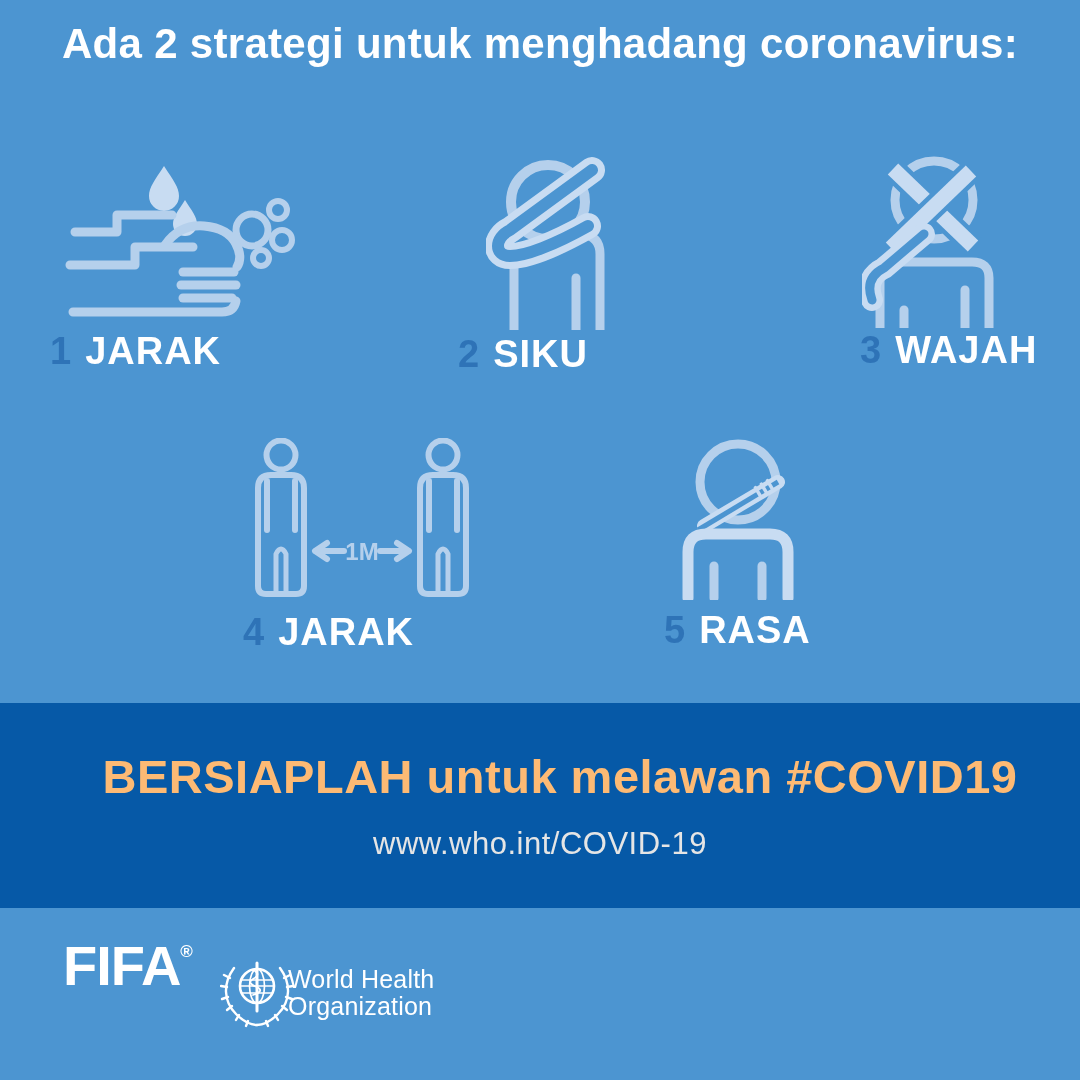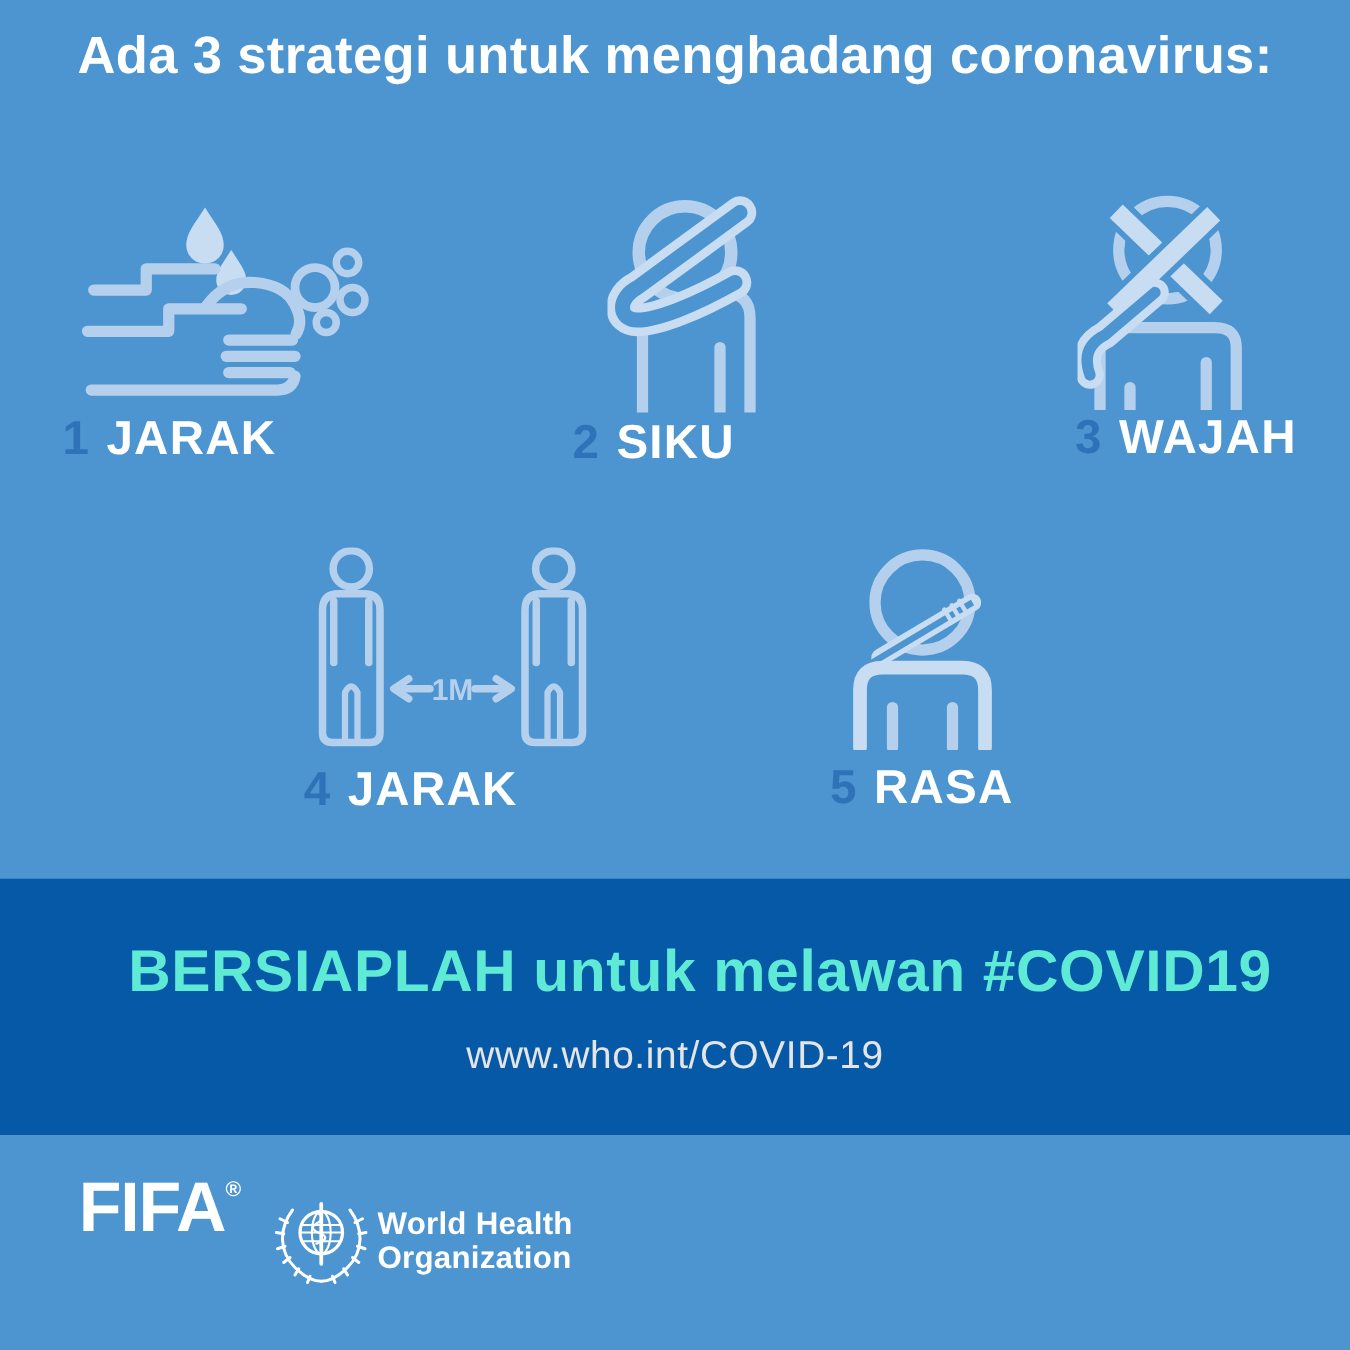--- a/index.html
+++ b/index.html
@@ -22,41 +22,41 @@
   .label-1{ left:50px;  top:330px; }
   .label-2{ left:458px; top:333px; }
   .label-3{ left:860px; top:329px; }
   .label-4{ left:243px; top:611px; }
   .label-5{ left:664px; top:609px; }
   .banner{
     position:absolute; left:0; top:703px; width:1080px; height:205px;
     background:#0659A7; display:flex; flex-direction:column;
     justify-content:center; align-items:center; gap:22px;
   }
-  .banner .headline{ color:#5eead4; font-weight:700; font-size:47px; letter-spacing:.5px;margin-left:40px; }
+  .banner .headline{ color:#fdba74; font-weight:700; font-size:47px; letter-spacing:.5px;margin-left:40px; }
   .banner .url{ color:#e5e5e5; font-weight:400; font-size:31px; letter-spacing:.5px; }
   .fifa{
     position:absolute; left:63px; top:924px; color:#fff;
     font-weight:800; font-size:56px; letter-spacing:-1px; line-height:56px;
   }
   .fifa .reg{ font-size:17px; font-weight:700; vertical-align:28px; letter-spacing:0; }
   .who-emblem{ position:absolute; left:220px; top:956px; }
   .who-name{
-    position:absolute; left:302px; top:966px; color:#fff;
-    font-weight:700; font-size:25px; line-height:27px; letter-spacing:.2px;
+    position:absolute; left:288px; top:966px; color:#fff;
+    font-weight:400; font-size:25px; line-height:27px; letter-spacing:.2px;
   }
   svg{ display:block; }
 </style>
 </head>
 <body>
 
 <div class="poster">
 
   <div class="title">
-    <div>Ada 3 strategi untuk menghadang coronavirus:</div>
+    <div>Ada 2 strategi untuk menghadang coronavirus:</div>
   </div>
 
   <svg class="icon" style="left:62px; top:160px;" width="235" height="160" viewBox="0 0 235 160">
     <g fill="none" stroke="#B5D0EC" stroke-width="9" stroke-linecap="round" stroke-linejoin="round">
       <path d="M102,6 c9,14 15,21 15,30 a15,15 0 1 1 -30,0 c0,-9 6,-16 15,-30" fill="#C8DCF2" stroke="none"></path>
       <path d="M123,40 c7,11 12,17 12,24 a12,12 0 1 1 -24,0 c0,-7 5,-13 12,-24" fill="#C8DCF2" stroke="none"></path>
       <circle cx="190" cy="70" r="16" stroke-width="7"></circle>
       <circle cx="216" cy="50" r="9" stroke-width="6"></circle>
       <circle cx="220" cy="80" r="10" stroke-width="6"></circle>
       <circle cx="199" cy="98" r="8" stroke-width="6"></circle>

